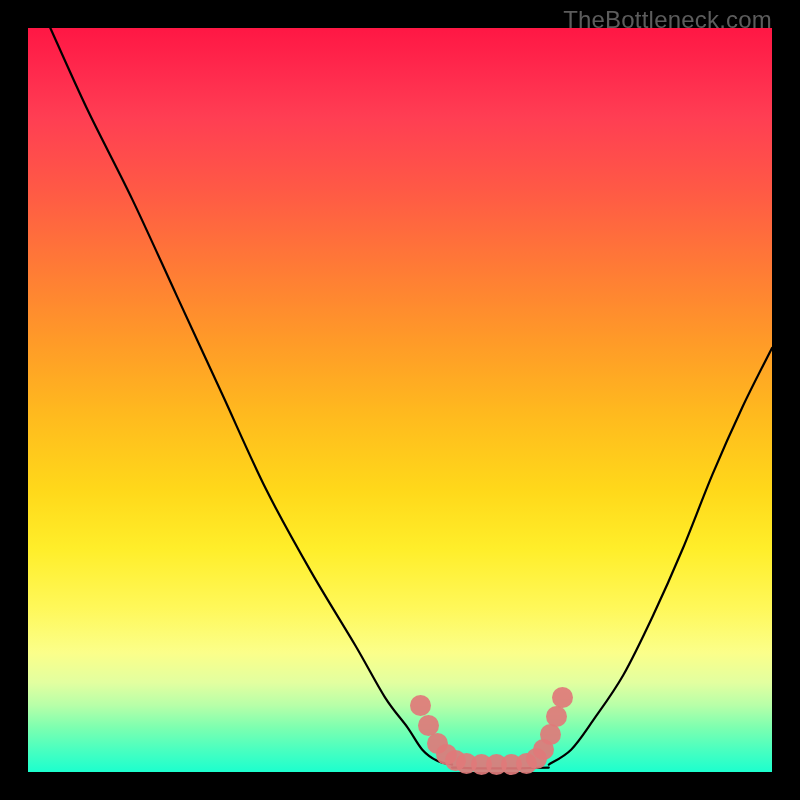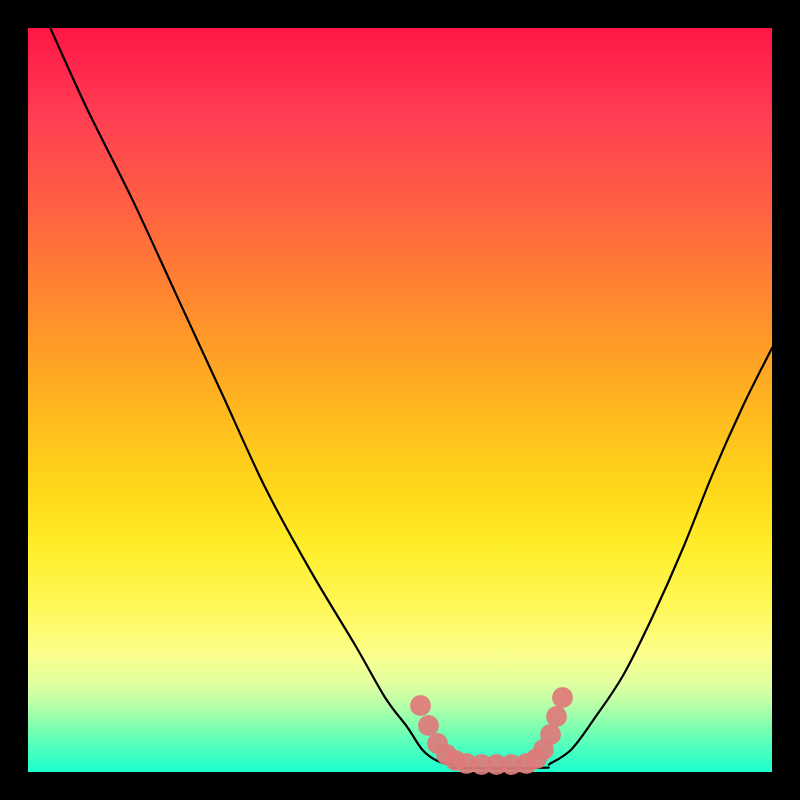--- a/index.html
+++ b/index.html
@@ -54,13 +54,14 @@
       <div class="dot" style="left: 486.22px; top: 754.06px; background: rgb(224, 122, 122);"></div>
       <div class="dot" style="left: 501.1px; top: 754.06px; background: rgb(224, 122, 122);"></div>
       <div class="dot" style="left: 515.98px; top: 752.572px; background: rgb(224, 122, 122);"></div>
       <div class="dot" style="left: 525.652px; top: 748.108px; background: rgb(224, 122, 122);"></div>
       <div class="dot" style="left: 533.092px; top: 739.18px; background: rgb(224, 122, 122);"></div>
       <div class="dot" style="left: 539.788px; top: 724.3px; background: rgb(224, 122, 122);"></div>
       <div class="dot" style="left: 545.74px; top: 705.7px; background: rgb(224, 122, 122);"></div>
       <div class="dot" style="left: 551.692px; top: 687.1px; background: rgb(224, 122, 122);"></div>
     </div>
 
+  <div class="attrib">TheBottleneck.com</div>
 </div>
 
 </body></html>

